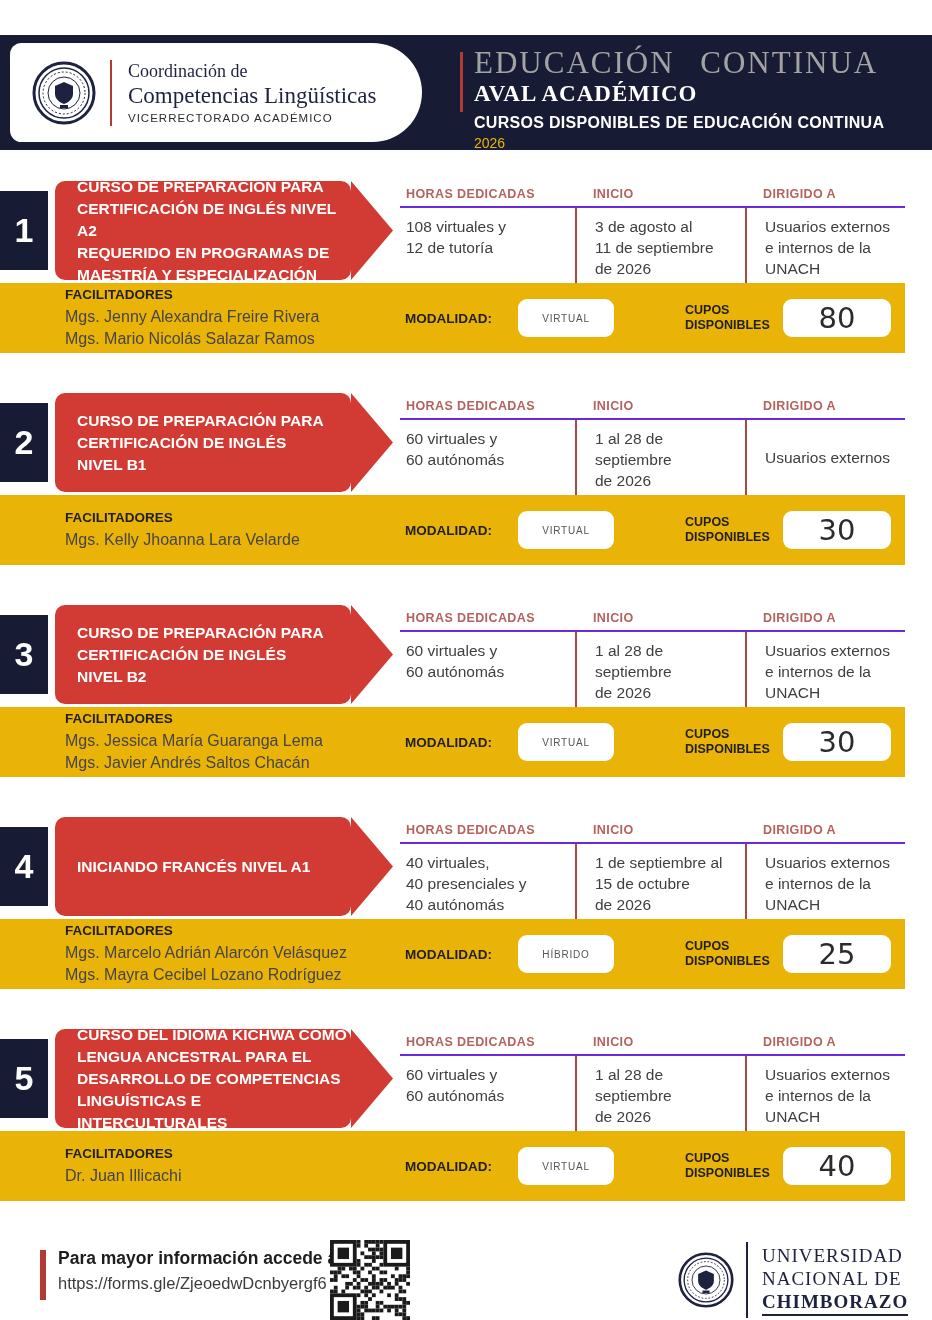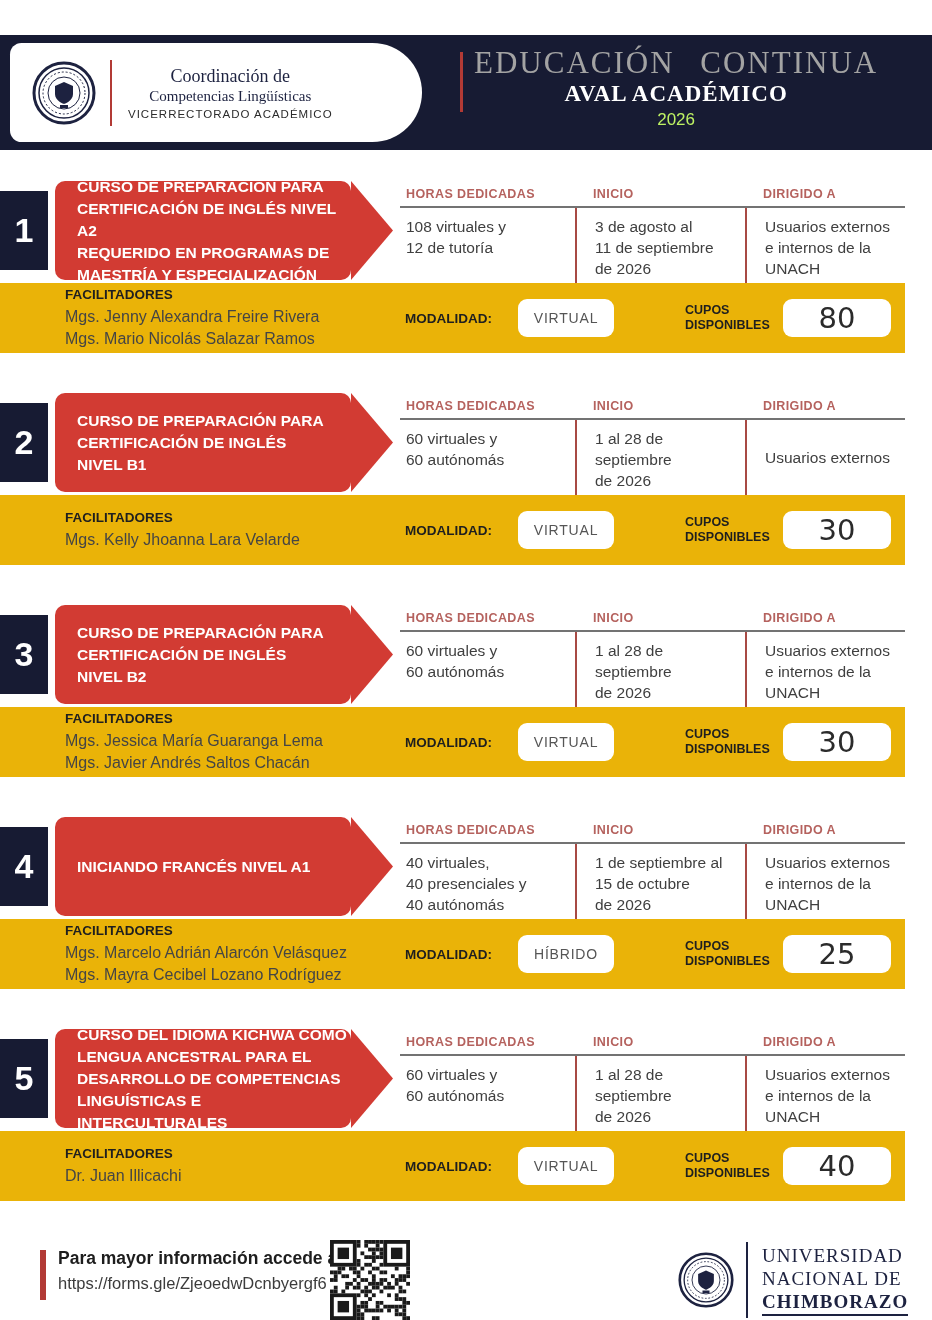--- a/index.html
+++ b/index.html
@@ -1,64 +1,64 @@
 <!DOCTYPE html>
 <html><head>
 <meta charset="utf-8">
 <style>
   * { margin:0; padding:0; box-sizing:border-box; }
   html,body { width:932px; height:1320px; background:#fff; overflow:hidden;
               font-family:"Liberation Sans", sans-serif; }
 
   
-  .band { position:relative; margin-top:35px; height:115px; background:#171b33;text-align:center; }
+  .band { position:relative; margin-top:35px; height:115px; background:#171b33; }
   .pill { position:absolute; left:10px; top:8px; width:412px; height:99px; background:#fff;
           border-radius:12px 52px 52px 12px; display:flex; align-items:center; }
   .seal { flex:0 0 auto; }
   .pill .seal { margin-left:22px; }
   .pill-div { width:2px; height:66px; background:#b23a35; margin:0 16px 0 14px; }
   .org1 { font-family:"Liberation Serif", serif; font-size:18px; color:#1d2240; }
-  .org2 { font-family:"Liberation Serif", serif; font-size:15px; color:#1d2240; margin-top:1px; }
+  .org2 { font-family:"Liberation Serif", serif; font-size:23px; color:#1d2240; margin-top:1px; }
   .org3 { font-size:11.5px; letter-spacing:1px; color:#2b2b2b; margin-top:3px; }
   .head-accent { position:absolute; left:460px; top:17px; width:3px; height:60px; background:#b23a35; }
   .head-right { position:absolute; left:474px; top:10px; color:#fff; }
   .ht1 { font-family:"Liberation Serif", serif; font-size:31px; letter-spacing:2px; word-spacing:16px; color:#a3a3a3; }
   .ht2 { font-family:"Liberation Serif", serif; font-weight:bold; font-size:23px; letter-spacing:1px; margin-top:0; }
   .ht3 { font-weight:bold; font-size:16px; letter-spacing:.3px; margin-top:7px; }
-  .ht4 { font-size:17px; color:#bef264; margin-top:3px; }
+  .ht4 { font-size:14px; color:#eab308; margin-top:3px; }
 
   
   .courses { margin-top:28px; }
   .course { position:relative; height:175px; margin-bottom:37px; }
   .row-top { position:relative; height:105px; background:#fff; }
   .num { position:absolute; left:0; top:13px; width:48px; height:79px; background:#171b33;
          color:#fff; font-weight:bold; font-size:34px; display:flex; align-items:center; justify-content:center; }
   .banner { position:absolute; left:55px; top:3px; width:296px; height:99px; background:#d23b33;
             border-radius:10px; display:flex; align-items:center; }
   .banner::after { content:''; position:absolute; left:100%; top:0; width:42px; height:100%;
                    background:#d23b33; clip-path:polygon(0 0,100% 50%,0 100%); }
   .btitle { padding-left:22px; padding-right:4px; color:#fff; font-weight:bold; font-size:15.5px;
             line-height:22px; white-space:pre-line; }
   .cols { position:absolute; left:400px; top:6px; width:505px; height:99px;
           display:grid; grid-template-columns:175px 170px 160px; }
   .col { display:flex; flex-direction:column; }
   .ch { height:24px; font-size:12.5px; font-weight:bold; letter-spacing:.4px; color:#b5625e;
-        padding:3px 0 0 6px; border-bottom:2px solid #737373; }
+        padding:3px 0 0 6px; border-bottom:2px solid #6d28d9; }
   .col.mid .ch, .col.last .ch { padding-left:18px; }
   .cv { flex:1; font-size:15.5px; color:#3f3f3f; line-height:21px; padding:8px 0 0 6px; white-space:pre-line; }
   .col.mid .cv, .col.last .cv { border-left:2px solid #a84a44; padding-left:18px; }
   .cv.c { display:flex; align-items:center; padding-top:0; }
   .row-gray { position:absolute; top:105px; left:0; width:905px; height:70px; background:#eab308; }
   .fac { position:absolute; left:65px; top:50%; transform:translateY(-50%); }
   .fh { font-weight:bold; font-size:13.5px; color:#1f1f1f; margin-bottom:4px; }
   .fn { font-size:16px; color:#454545; line-height:22px; white-space:pre-line; }
   .mod { position:absolute; left:405px; top:50%; transform:translateY(-50%); display:flex; align-items:center; }
   .ml { font-weight:bold; font-size:13.5px; color:#1f1f1f; }
   .chip { margin-left:26px; width:96px; height:38px; background:#fff; border-radius:9px;
-          display:flex; align-items:center; justify-content:center; font-size:14px;
+          display:flex; align-items:center; justify-content:center; font-size:10px;
           letter-spacing:.8px; color:#555; }
   .cl { position:absolute; left:685px; top:50%; transform:translateY(-50%); font-weight:bold;
         font-size:12.5px; line-height:15px; color:#1f1f1f; white-space:pre-line; }
   .count { position:absolute; left:783px; top:50%; transform:translateY(-50%); width:108px; height:38px;
            background:#fff; border-radius:9px; display:flex; align-items:center; justify-content:center;
            font-size:29px; color:#2b2b2b; font-family:"DejaVu Sans", sans-serif; }
 
   
   .footer { position:relative; height:100px; margin-top:30px; }
   .redbar { position:absolute; left:40px; top:12px; width:6px; height:50px; background:#b23a35; }
@@ -88,20 +88,21 @@
     <div>
       <div class="org1">Coordinación de</div>
       <div class="org2">Competencias Lingüísticas</div>
       <div class="org3">VICERRECTORADO ACADÉMICO</div>
     </div>
   </div>
   <div class="head-accent"></div>
   <div class="head-right">
     <div class="ht1">EDUCACIÓN CONTINUA</div>
     <div class="ht2">AVAL ACADÉMICO</div>
+    <div class="ht3">CURSOS DISPONIBLES DE EDUCACIÓN CONTINUA</div>
     <div class="ht4">2026</div>
   </div>
 </header>
 
 <main class="courses">
 
   <section class="course">
     <div class="row-top">
       <div class="num">1</div>
       <div class="banner">

